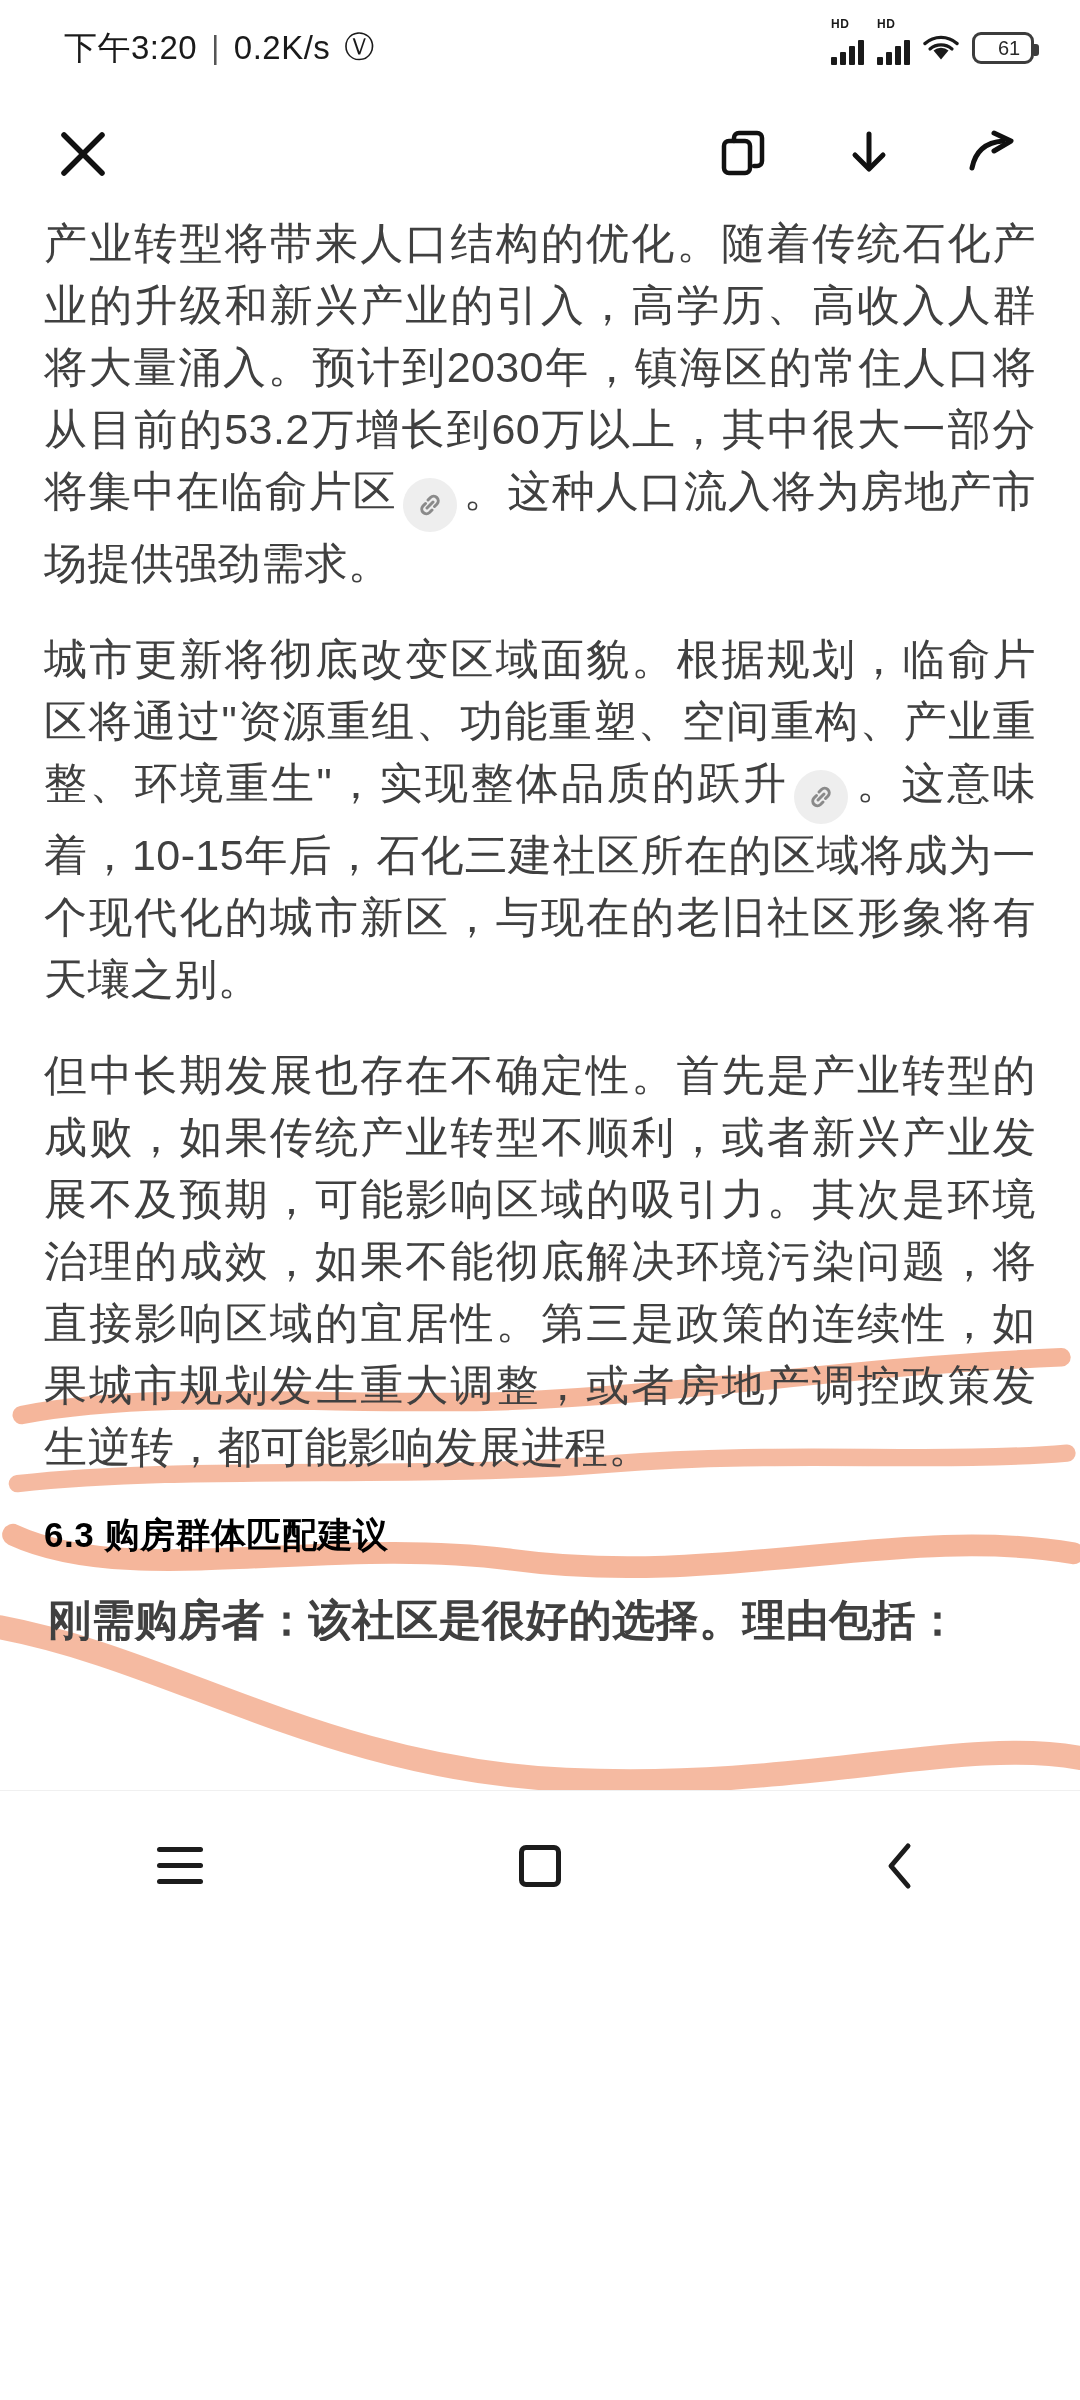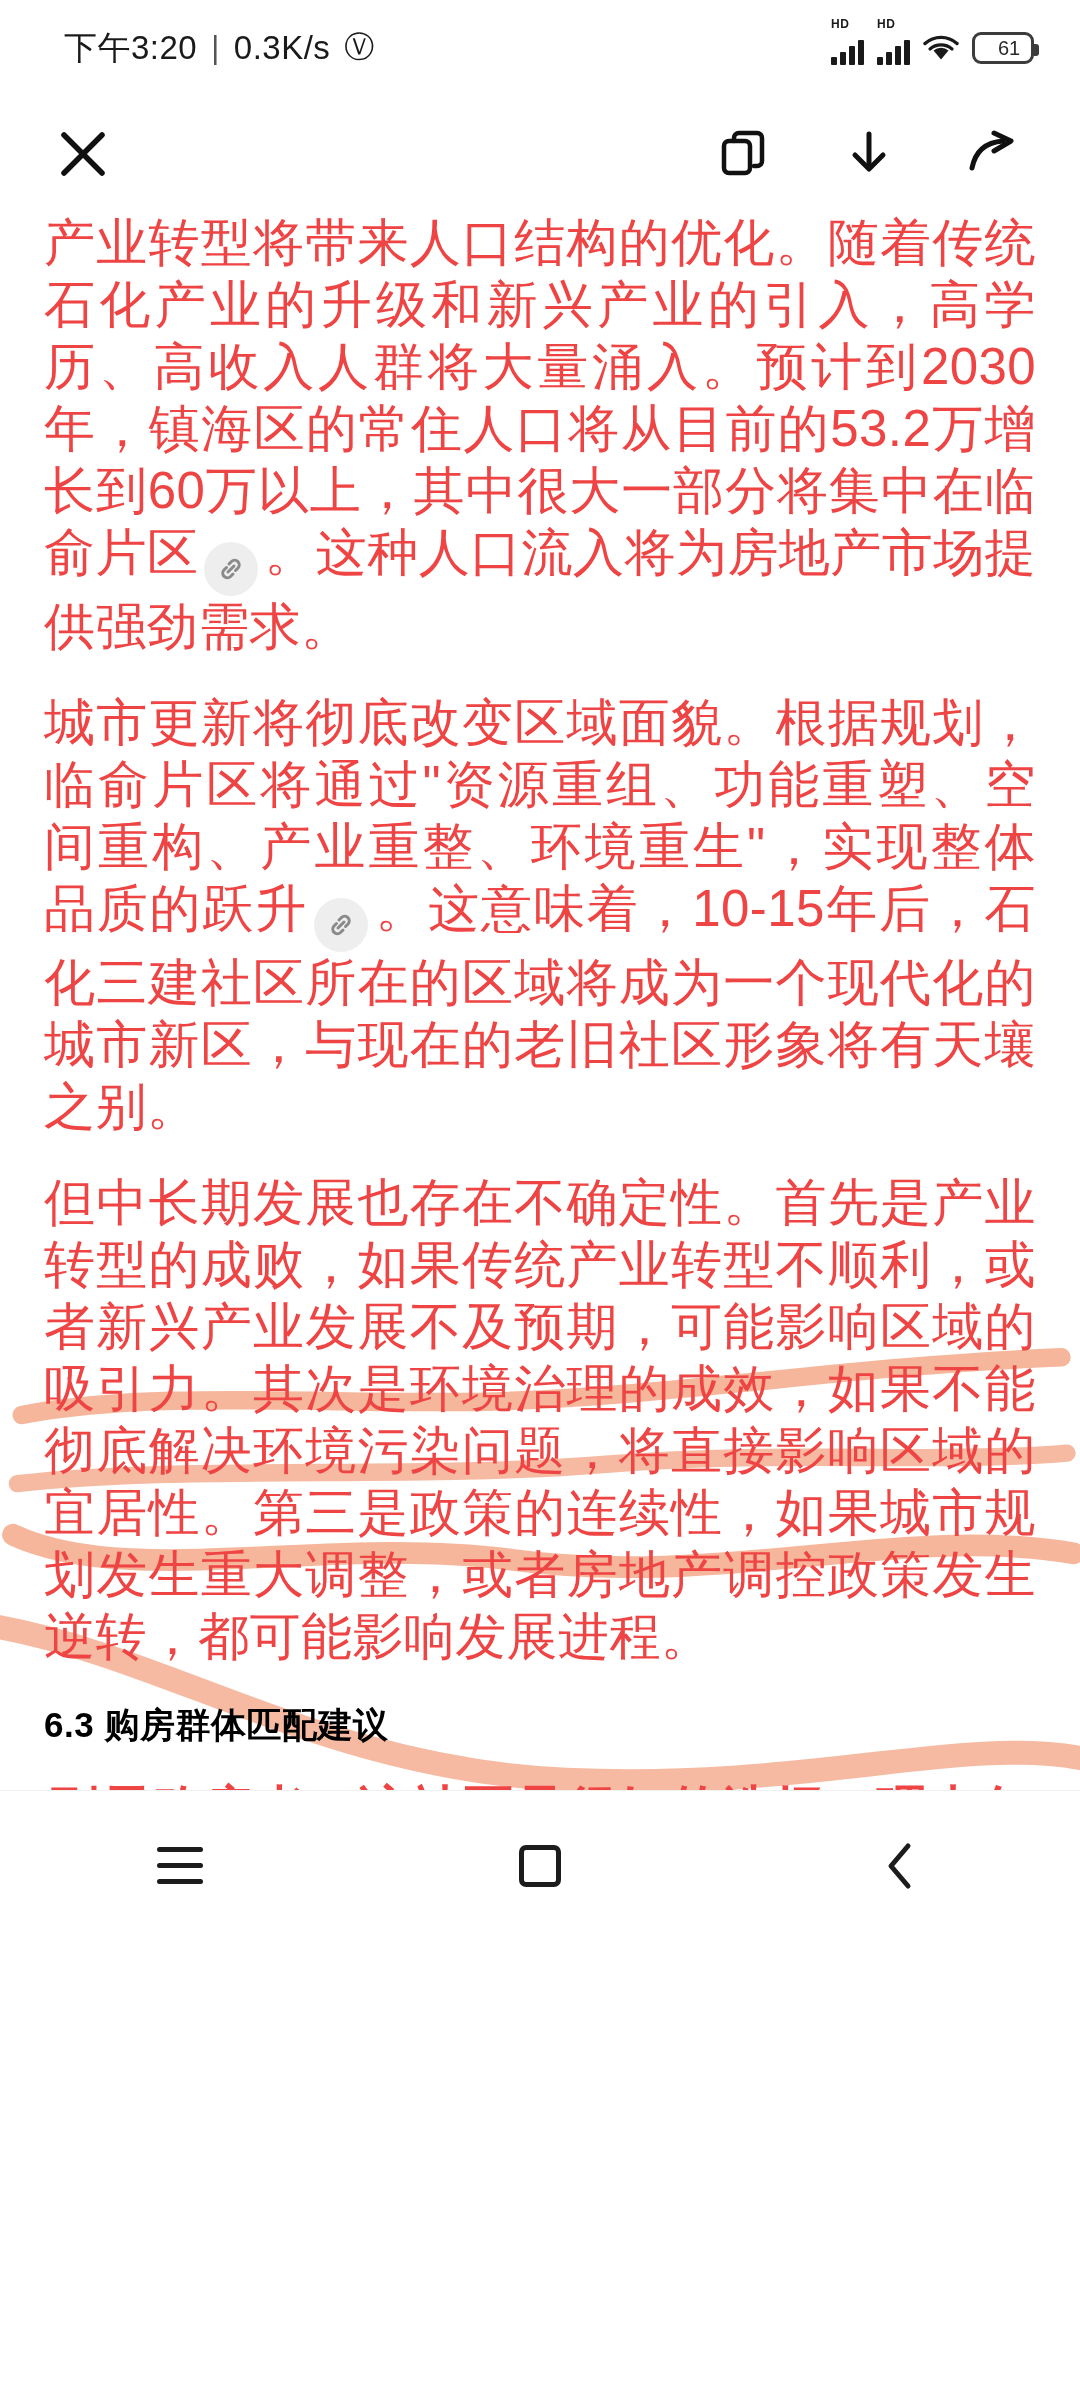--- a/index.html
+++ b/index.html
@@ -102,23 +102,23 @@
   }
 
   
   .content {
     flex: 1 1 auto;
     position: relative;
     padding: 0 44px;
     overflow: hidden;
   }
   .para {
-    font-size: 51px;
+    font-size: 43px;
     line-height: 62px;
-    color: #ef4444;
+    color: #404040;
     text-align: justify;
     letter-spacing: 0.4px;
     margin-bottom: 34px;
     position: relative;
     z-index: 2;
   }
   .para.last-cut {
     margin-bottom: 0;
   }
   .link-chip {
@@ -188,21 +188,21 @@
 </style>
 </head>
 <body>
 
 <div class="screen">
 
   <div class="statusbar">
     <div class="status-left">
       <span>下午3:20</span>
       <span class="status-sep">|</span>
-      <span>0.3K/s</span>
+      <span>0.2K/s</span>
       <span class="nfc-glyph">Ⓥ</span>
     </div>
     <div class="status-right">
       <div class="sig-group">
         <span class="hd">HD</span>
         <div class="bars">
             <i></i>
             <i></i>
             <i></i>
             <i></i>

